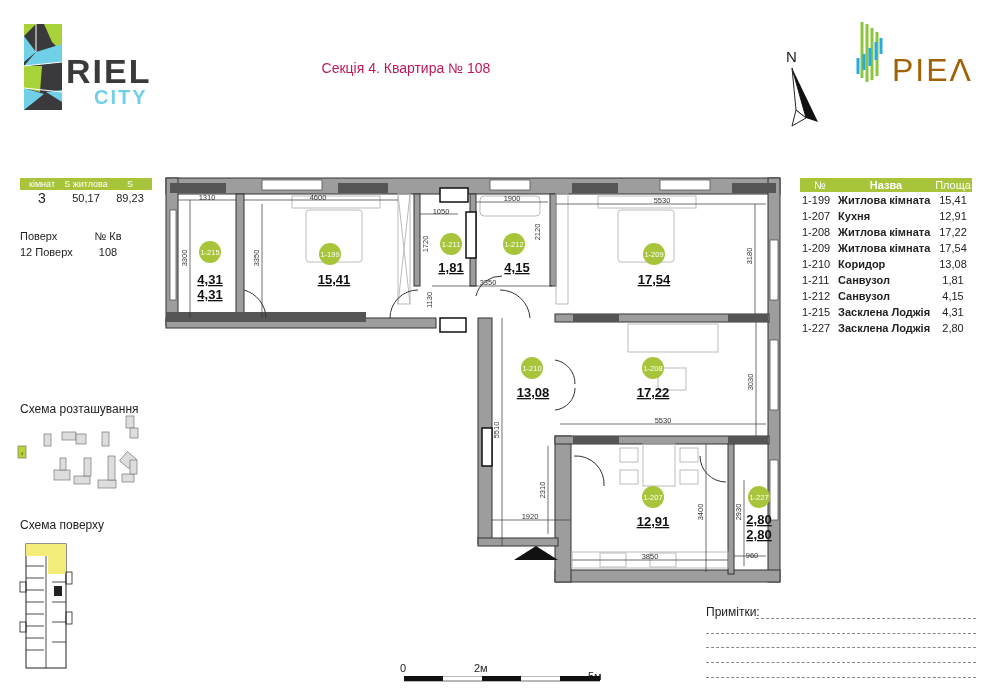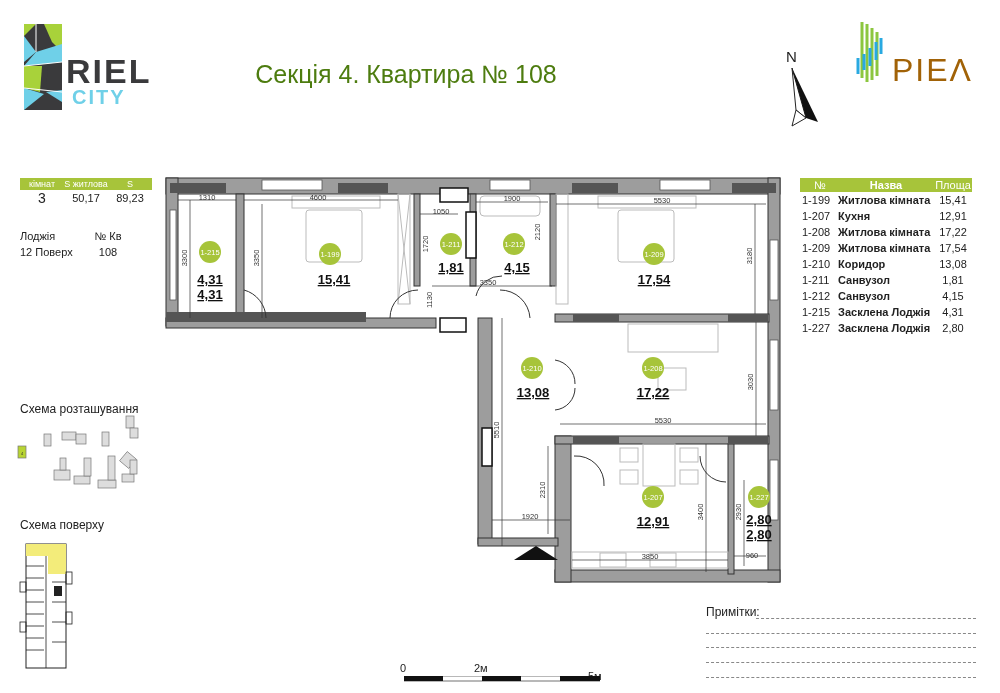--- a/index.html
+++ b/index.html
@@ -1,21 +1,21 @@
 <!DOCTYPE html>
 <html><head>
 <meta charset="utf-8">
 <style>
   html,body{margin:0;padding:0;background:#fff;}
   body{width:1000px;height:693px;position:relative;overflow:hidden;font-family:"Liberation Sans",sans-serif;color:#222;}
   .abs{position:absolute;}
-  .title{left:0;width:812px;top:60px;text-align:center;font-size:25px;color:#4d7c0f;}
+  .title{left:0;width:812px;top:60px;text-align:center;font-size:14px;color:#be185d;}
   .logo-left{left:22px;top:22px;width:150px;height:90px;}
   .riel-text{left:66px;top:52px;font-size:34px;font-weight:bold;color:#3a3a3c;letter-spacing:2px;}
-  .city-text{left:72px;top:86px;font-size:20px;font-weight:bold;color:#6fd0e8;letter-spacing:2px;}
+  .city-text{left:94px;top:86px;font-size:20px;font-weight:bold;color:#6fd0e8;letter-spacing:2px;}
   .north{left:782px;top:48px;width:40px;height:80px;}
   .north-label{left:786px;top:48px;font-size:15px;}
   .piel-logo{left:856px;top:18px;width:130px;height:70px;}
   .piel-text{left:892px;top:52px;font-size:32px;color:#a16207;letter-spacing:2px;}
 
   .summary{left:20px;top:178px;width:132px;font-size:11px;}
   .summary .hdr{background:#a7c43a;color:#fff;display:flex;height:12px;line-height:12px;font-size:9px;}
   .summary .hdr span{flex:1;text-align:center;}
   .summary .row{display:flex;height:16px;line-height:16px;}
   .summary .row span{flex:1;text-align:center;}
@@ -86,21 +86,21 @@
     <span>S житлова</span>
     <span>S загальна</span>
   </div>
   <div class="row">
     <span class="big">3</span>
     <span>50,17</span>
     <span>89,23</span>
   </div>
 </div>
 <div class="abs floorinfo">
-  <div><span>Лоджія</span><span class="c2">№ Кв</span></div>
+  <div><span>Поверх</span><span class="c2">№ Кв</span></div>
   <div><span>12 Поверх</span><span class="c2">108</span></div>
 </div>
 
 <div class="abs rooms">
   <div class="hdr">
     <span class="c-no">№</span>
     <span class="c-name">Назва</span>
     <span class="c-area">Площа</span>
   </div>
   <div class="r">

